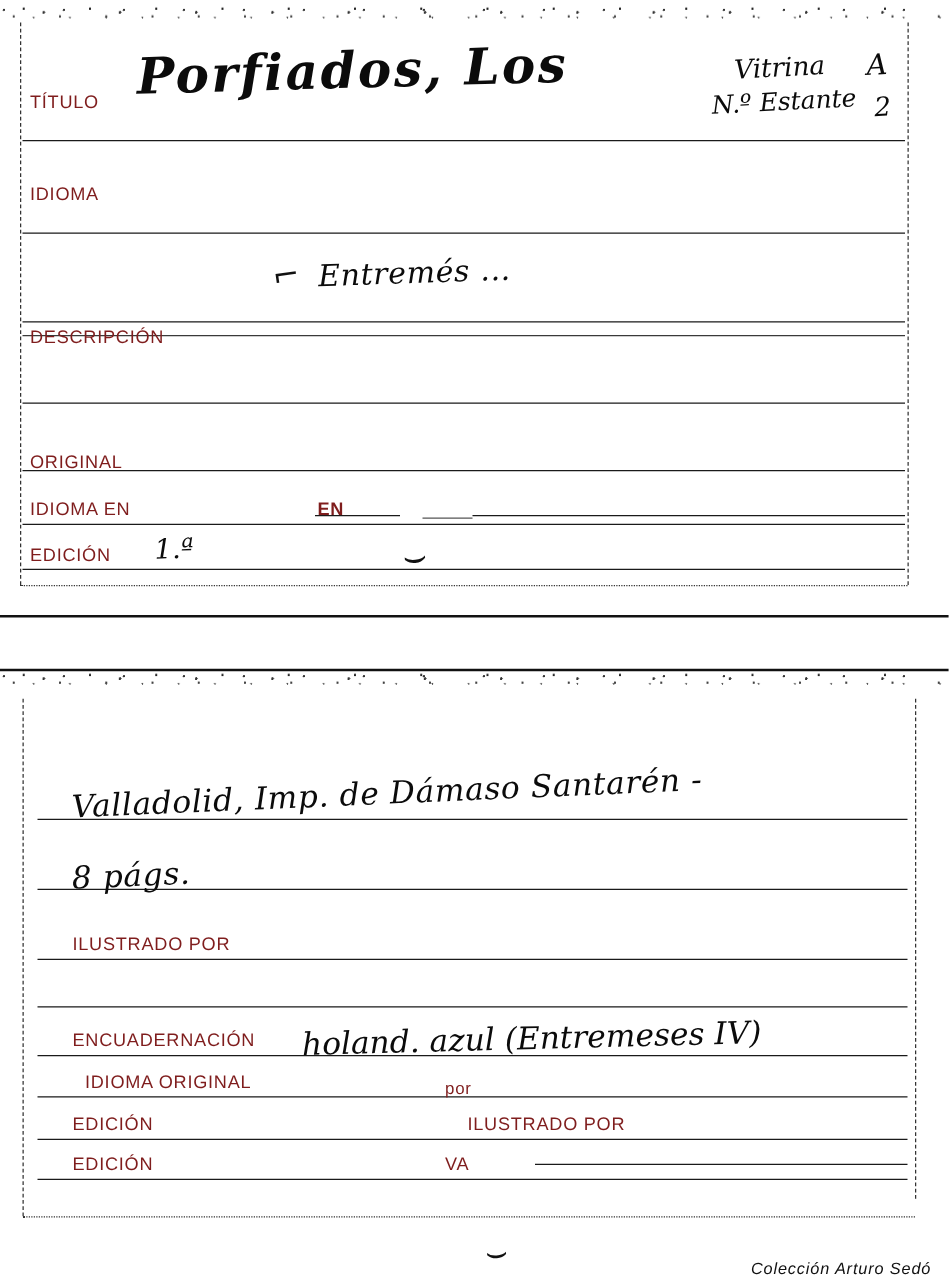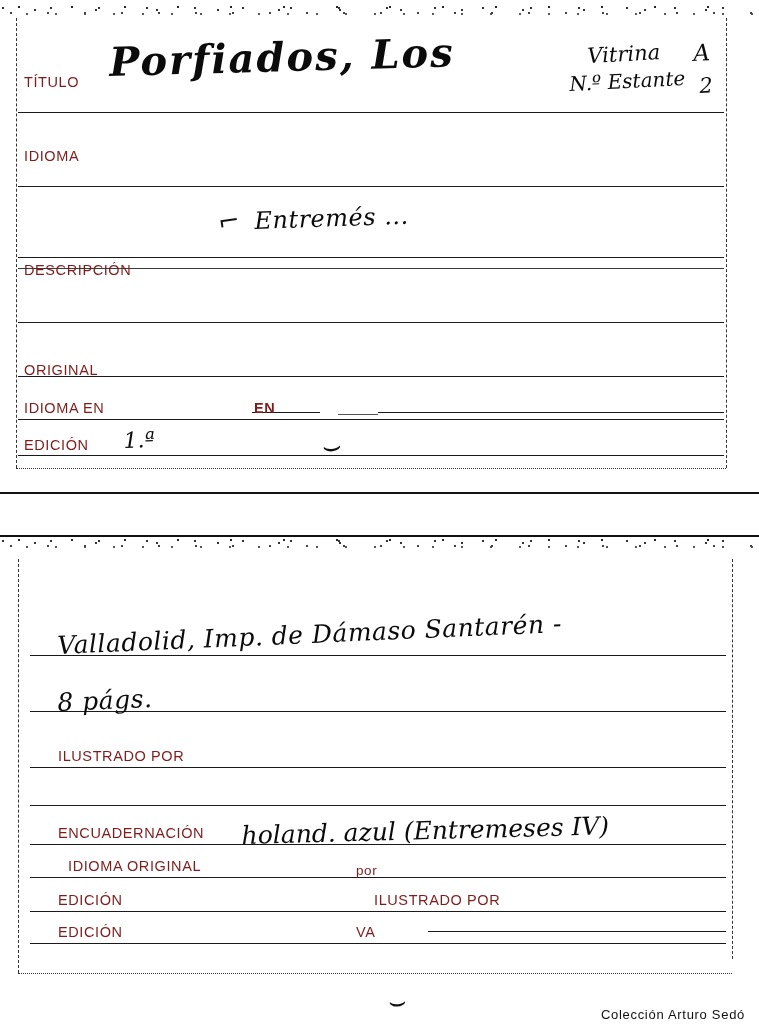--- a/index.html
+++ b/index.html
@@ -124,20 +124,21 @@
     transform: rotate(-2deg);
   }
 
   .footer-credit {
     position: absolute;
     right: 14px;
     bottom: 6px;
     font-size: 13px;
     letter-spacing: 0.7px;
     color: #111;
+    font-style: italic;
   }
 
   .squiggle {
     position: absolute;
     font-family: "DejaVu Serif", serif;
     font-size: 26px;
     color: #111;
   }
 </style>
 </head>

